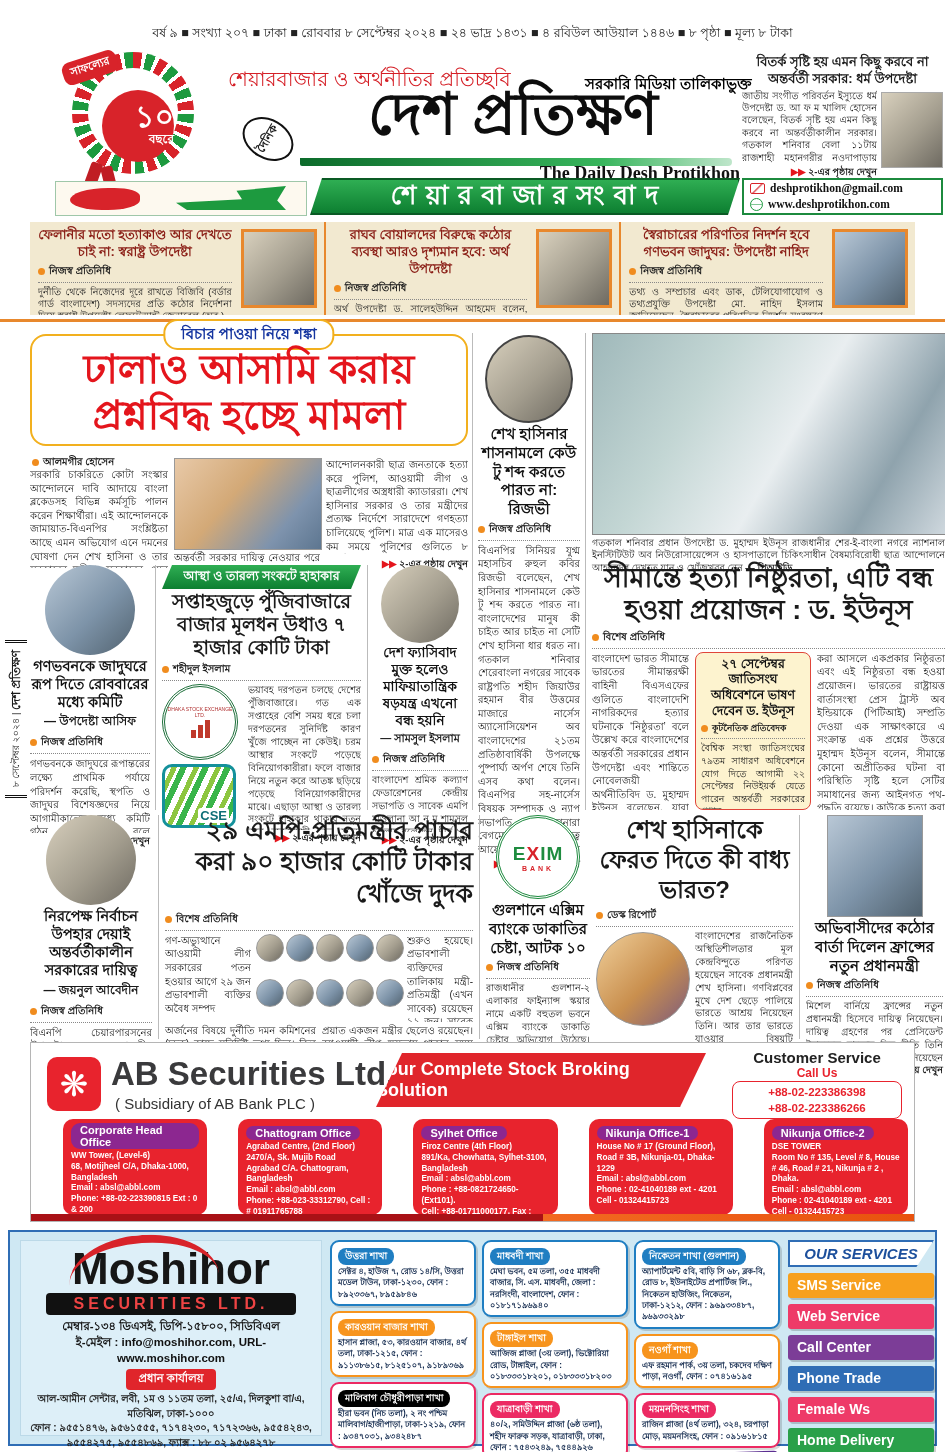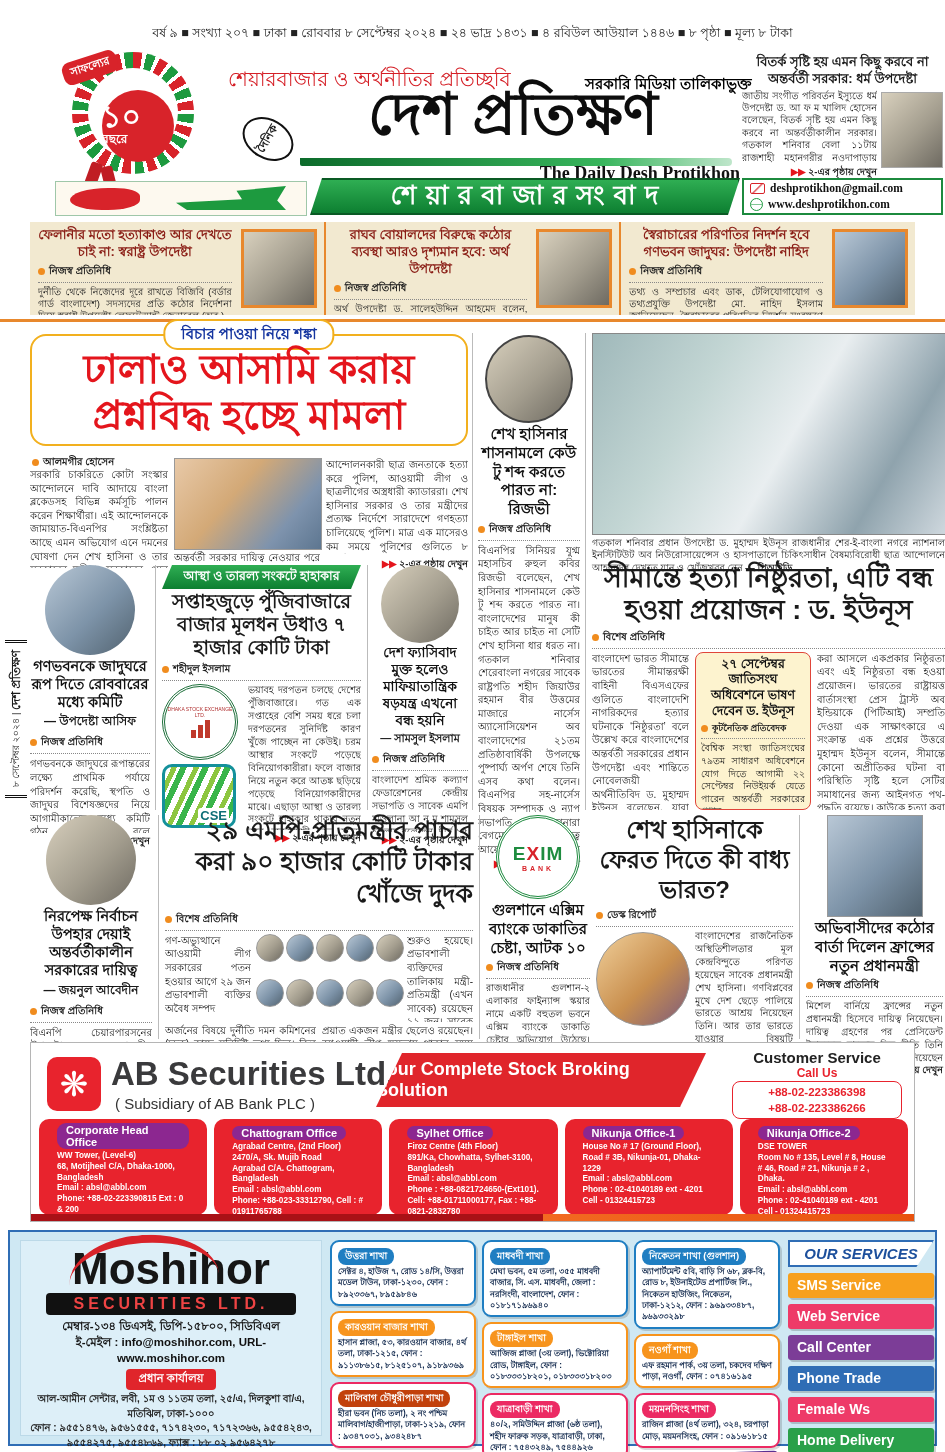--- a/index.html
+++ b/index.html
@@ -19,21 +19,21 @@
   .circ{border-radius:50%;}
   .attr{font-weight:bold;font-size:12px;text-align:center;margin:1px 0;}
   .sh{font-weight:900;font-size:14.5px;line-height:1.25;text-align:center;color:#111;}
   
   #dateline{top:24px;left:0;width:945px;text-align:center;font-size:12.5px;color:#222;}
   #anniv{left:58px;top:50px;width:158px;height:140px;}
   .ring{position:absolute;left:14px;top:2px;width:122px;height:122px;border-radius:50%;
         background:repeating-conic-gradient(#d8232a 0 9deg,#fff 9deg 13deg,#1d9a3f 13deg 22deg,#fff 22deg 26deg);}
   .ring-in{position:absolute;left:16px;top:16px;width:90px;height:90px;border-radius:50%;background:#fff;}
   .ten{position:absolute;left:44px;top:40px;width:72px;height:72px;border-radius:50%;background:#d8232a;
-       color:#fff;text-align:left;font-weight:900;font-family:Liberation Serif, serif;}
+       color:#fff;text-align:right;font-weight:900;font-family:Liberation Serif, serif;}
   .ten .n{font-size:30px;line-height:1.1;margin-top:10px;}
   .ten .b{font-size:12px;line-height:1;}
   .ribbon{position:absolute;left:4px;top:6px;background:#d8232a;color:#fff;font-size:11px;font-weight:bold;
           padding:2px 8px;border-radius:8px;transform:rotate(-18deg);}
   .tail{position:absolute;width:12px;height:34px;background:#c01d24;border-radius:3px;}
   #tagline{left:228px;top:64px;font-size:20px;font-weight:400;color:#d51f26;}
   #listed{left:585px;top:72px;font-size:15px;font-weight:900;color:#000000;}
   #dainik{left:248px;top:112px;width:36px;height:50px;border:2px solid #111;border-radius:50%;
           display:flex;align-items:center;justify-content:center;font-size:12px;font-weight:bold;transform:rotate(-60deg);}
   #brandbn{left:286px;top:78px;width:454px;font-size:58px;font-weight:900;color:#0d0d0d;text-align:center;line-height:1.25;}
@@ -159,21 +159,21 @@
   .ab-slogan{position:absolute;left:345px;top:10px;width:330px;height:54px;background:#e0252b;
              clip-path:polygon(26px 0,100% 0,calc(100% - 26px) 100%,0 100%);
              display:flex;align-items:center;justify-content:center;color:#fff;font-weight:bold;font-size:18px;
              box-shadow:4px 4px 5px #aaa;}
   .ab-cs{position:absolute;right:12px;top:6px;width:170px;text-align:center;}
   .ab-cs .cst{font-size:15px;font-weight:bold;color:#222;}
   .ab-cs .callus{color:#e8232d;font-weight:bold;font-size:12px;}
   .ab-phones{border:1.5px solid #e8232d;border-radius:8px;padding:2px 4px;margin-top:1px;
              color:#e8232d;font-weight:bold;font-size:11.5px;line-height:1.4;}
   .ab-offices{position:absolute;left:8px;top:76px;width:869px;display:flex;gap:7px;}
-  .office{flex:1 1 0;background:#e8232d;border-radius:10px;padding:4px 18px;height:88px;overflow:hidden;}
+  .office{flex:1 1 0;background:#e8232d;border-radius:10px;padding:4px 8px;height:88px;overflow:hidden;margin-left:24px;}
   .opill{display:inline-block;background:#8c2790;color:#fff;font-weight:bold;font-size:11px;
          border-radius:9px;padding:1px 9px;margin-bottom:2px;}
   .oline{color:#fff;font-size:8.2px;font-weight:bold;line-height:1.32;}
   .ab-bar{position:absolute;left:0;bottom:0;width:100%;height:7px;display:flex;}
   .ab-bar .s1{width:58%;background:#a91116;}
   .ab-bar .s2{width:42%;background:linear-gradient(90deg,#f26a21,#e8520e);}
   
   #moshihor{left:8px;top:1230px;width:929px;height:216px;border:2px solid #2f6db5;background:#cfe8f3;box-sizing:border-box;}
   .mo-left{position:absolute;left:10px;top:8px;width:302px;height:196px;background:#ddeff8;border:1px solid #bcd9e8;
            text-align:center;box-sizing:border-box;padding-top:6px;}
@@ -572,21 +572,21 @@
     <div class="mo-col" id="mcol1">
       <div class="branch" style="border-color: rgb(31, 126, 194);">
         <span class="bpill" style="background-color: rgb(31, 126, 194);">উত্তরা শাখা</span>
         <div class="baddr">সেক্টর ৪, হাউজ ৭, রোড ১৪/সি, উত্তরা মডেল টাউন, ঢাকা-১২৩০, ফোন : ৮৯২৩৩৬৭, ৮৯৫৯৮৪৬</div>
       </div>
       <div class="branch" style="border-color: rgb(247, 148, 29);">
         <span class="bpill" style="background-color: rgb(247, 148, 29);">কারওয়ান বাজার শাখা</span>
         <div class="baddr">হাসান প্লাজা, ৫৩, কারওয়ান বাজার, ৪র্থ তলা, ঢাকা-১২১৫, ফোন : ৯১১৩৮৬১৫, ৮১২৫১০৭, ৯১৮৯৩৬৯</div>
       </div>
       <div class="branch" style="border-color: rgb(236, 42, 99);">
-        <span class="bpill" style="background-color: #c2410c;">মালিবাগ চৌধুরীপাড়া শাখা</span>
+        <span class="bpill" style="background-color: #000000;">মালিবাগ চৌধুরীপাড়া শাখা</span>
         <div class="baddr">হীরা ভবন (নিচ তলা), ২ নং পশ্চিম মালিবাগ/হাজীপাড়া, ঢাকা-১২১৯, ফোন : ৯৩৪৭০৩১, ৯৩৪২৪৮৭</div>
       </div>
 
     </div>
 
     <div class="mo-col" id="mcol2">
       <div class="branch" style="border-color: rgb(31, 126, 194);">
         <span class="bpill" style="background-color: rgb(31, 126, 194);">মাধবদী শাখা</span>
         <div class="baddr">মেঘা ভবন, ৫ম তলা, ৩৫৫ মাধবদী বাজার, সি. এস. মাধবদী, জেলা : নরসিংদী, বাংলাদেশ, ফোন : ০১৮১৭১৯৬৯৪০</div>
       </div>

